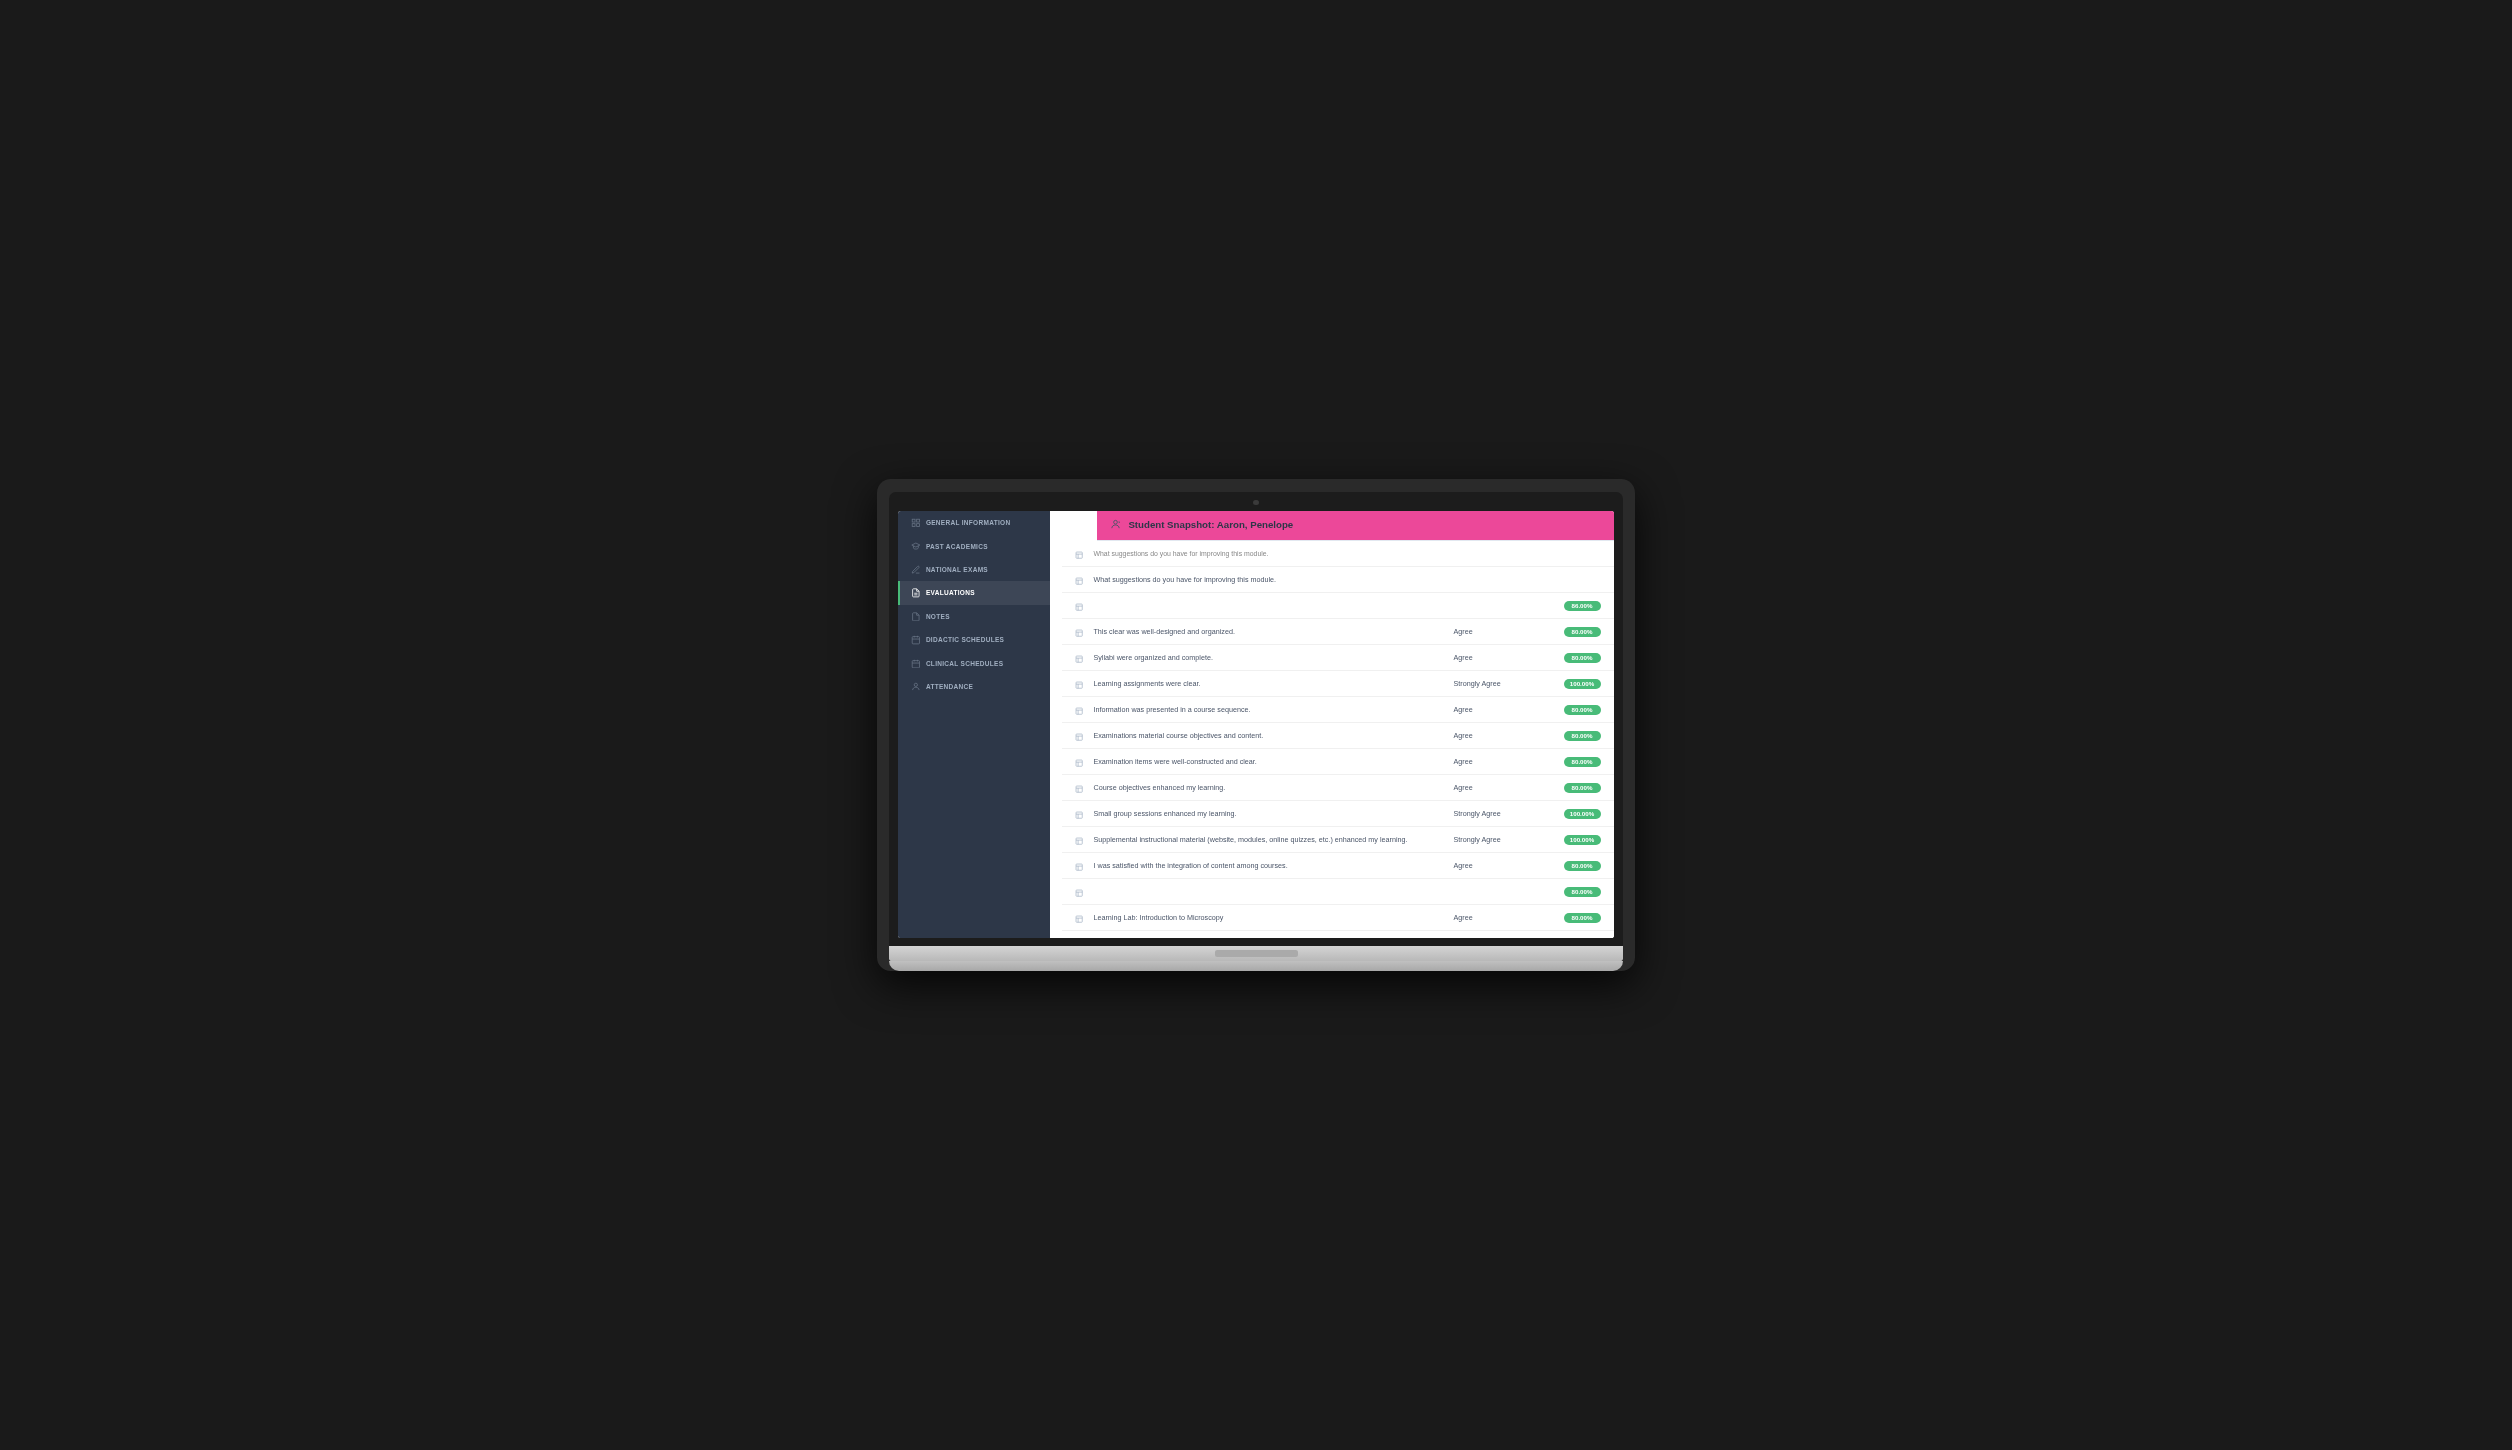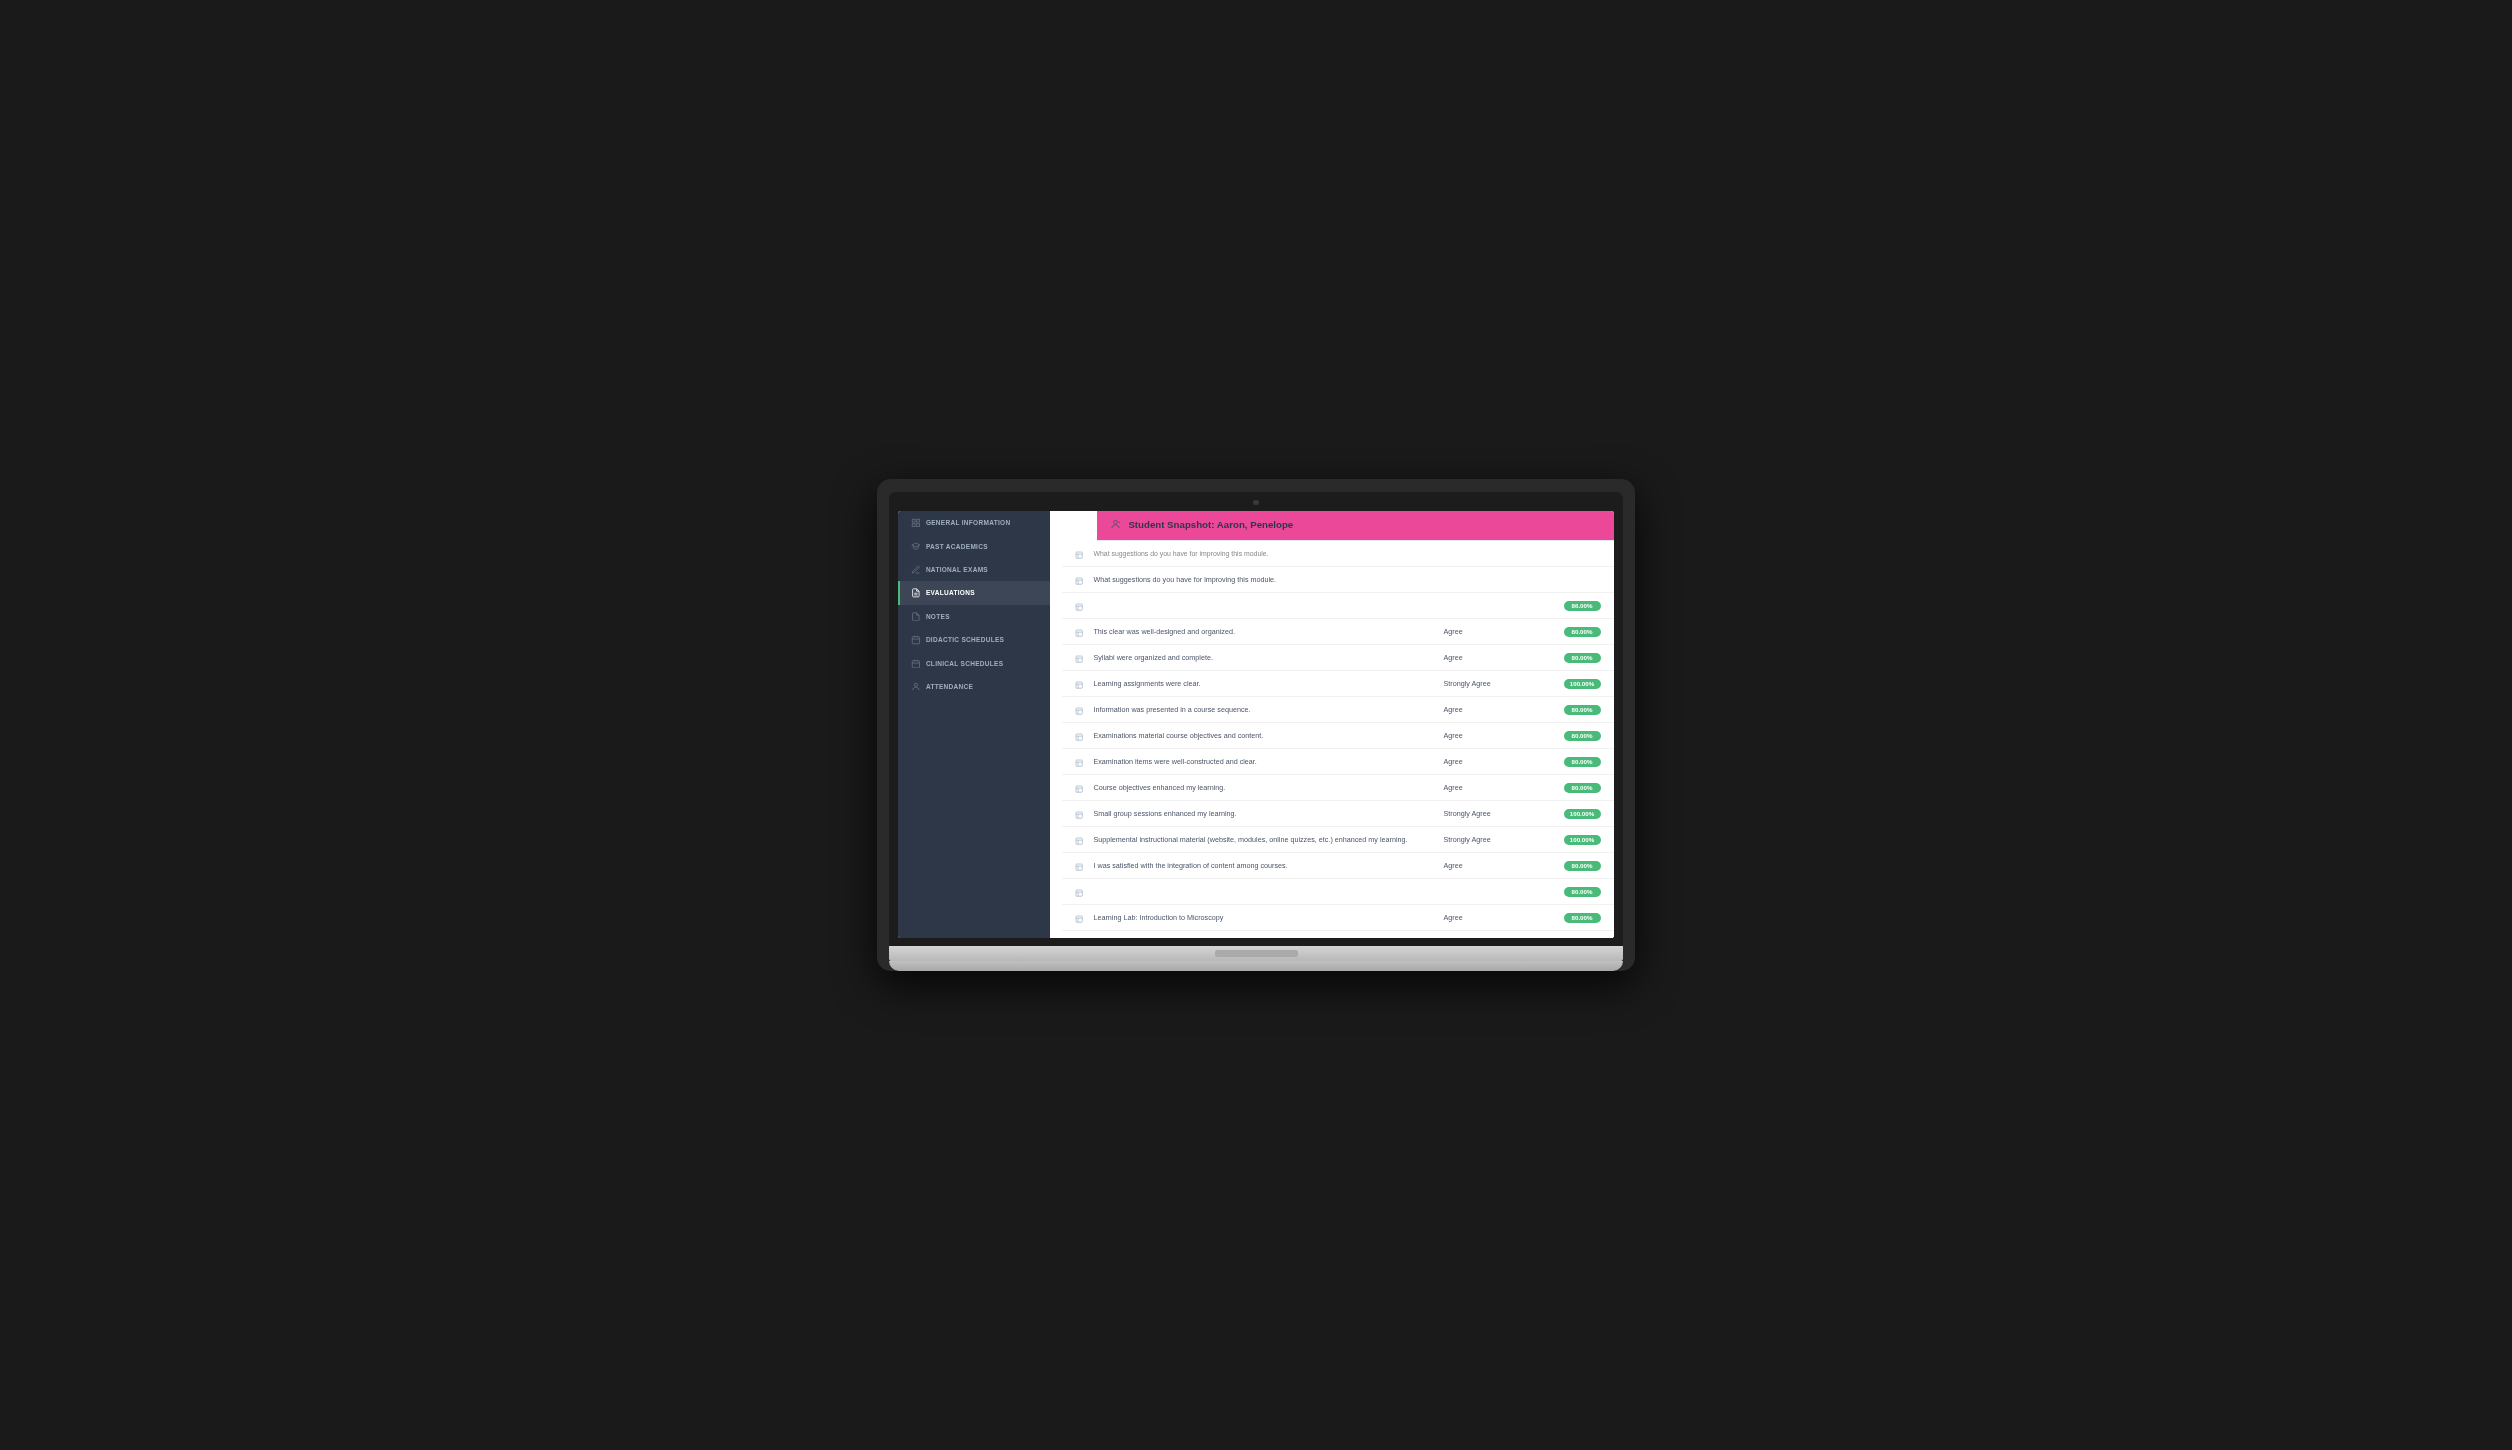--- a/index.html
+++ b/index.html
@@ -134,21 +134,21 @@
       flex-shrink: 0;
     }
 
     .row-text {
       flex: 1;
       font-size: 7.2px;
       color: #4a5568;
     }
 
     .row-response {
-      width: 120px;
+      width: 110px;
       font-size: 7.2px;
       color: #4a5568;
     }
 
     .row-badge {
       padding: 1.4px 4.8px;
       border-radius: 6.9px;
       font-size: 6.2px;
       font-weight: 700;
       color: #fff;

